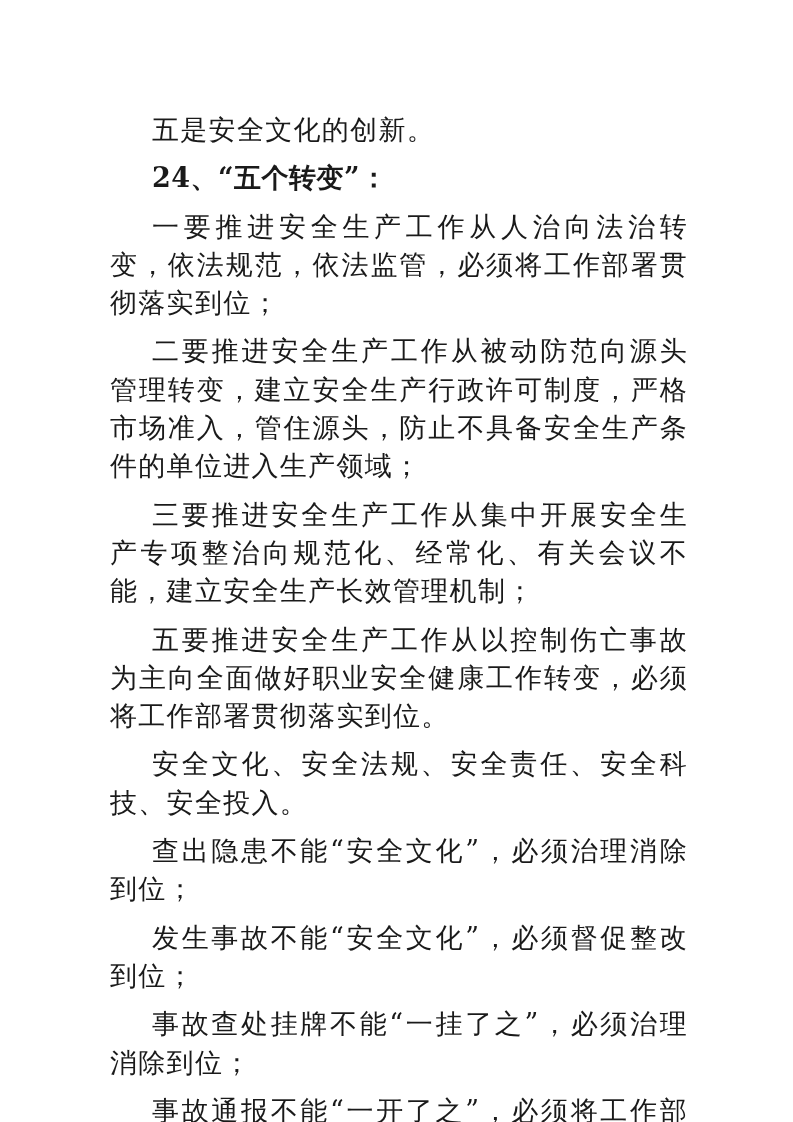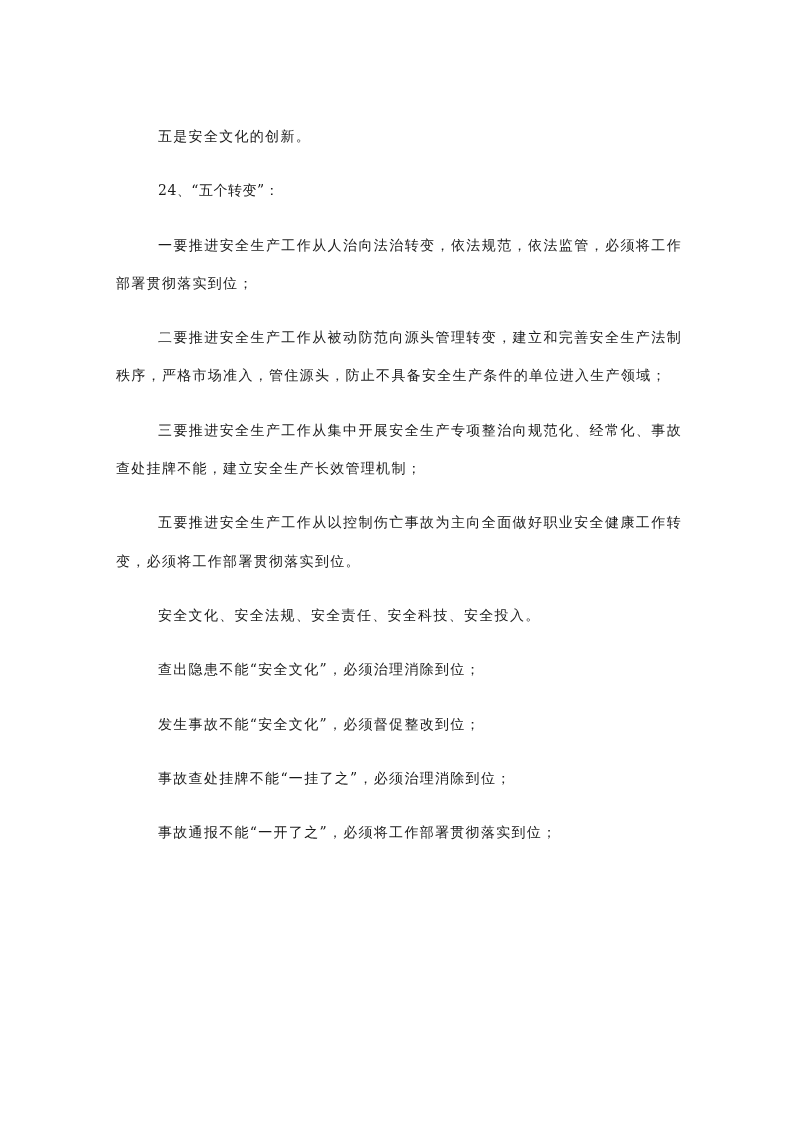--- a/index.html
+++ b/index.html
@@ -15,44 +15,44 @@
       font-family: "DejaVu Serif", "Liberation Serif", serif;
       color: #1a1a1a;
     }
     .page {
       position: absolute;
       left: 100px;
       top: 101px;
       width: 598px;
     }
     .para {
-      font-size: 14px;
+      font-size: 27px;
       line-height: 38.3px;
-      margin: 16px;
+      margin: 10px;
       text-align: justify;
       text-align-last: left;
       letter-spacing: 1.3px;
       word-break: break-all;
     }
     .indent {
       text-indent: 42px;
     }
     .heading {
-      font-weight: normal;
+      font-weight: bold;
       letter-spacing: 0.5px;
     }
   </style>
 </head>
 <body>
 
 <div class="page">
   <p class="para indent">五是安全文化的创新。</p>
   <p class="para indent heading">24、“五个转变”：</p>
   <p class="para indent">一要推进安全生产工作从人治向法治转变，依法规范，依法监管，必须将工作部署贯彻落实到位；</p>
-  <p class="para indent">二要推进安全生产工作从被动防范向源头管理转变，建立和完善安全生产法制秩序，严格市场准入，管住源头，防止不具备安全生产条件的单位进入生产领域；</p>
-  <p class="para indent">三要推进安全生产工作从集中开展安全生产专项整治向规范化、经常化、事故查处挂牌不能，建立安全生产长效管理机制；</p>
+  <p class="para indent">二要推进安全生产工作从被动防范向源头管理转变，建立安全生产行政许可制度，严格市场准入，管住源头，防止不具备安全生产条件的单位进入生产领域；</p>
+  <p class="para indent">三要推进安全生产工作从集中开展安全生产专项整治向规范化、经常化、有关会议不能，建立安全生产长效管理机制；</p>
   <p class="para indent">五要推进安全生产工作从以控制伤亡事故为主向全面做好职业安全健康工作转变，必须将工作部署贯彻落实到位。</p>
   <p class="para indent">安全文化、安全法规、安全责任、安全科技、安全投入。</p>
   <p class="para indent">查出隐患不能“安全文化”，必须治理消除到位；</p>
   <p class="para indent">发生事故不能“安全文化”，必须督促整改到位；</p>
   <p class="para indent">事故查处挂牌不能“一挂了之”，必须治理消除到位；</p>
   <p class="para indent">事故通报不能“一开了之”，必须将工作部署贯彻落实到位；</p>
 </div>
 
 </body></html>

